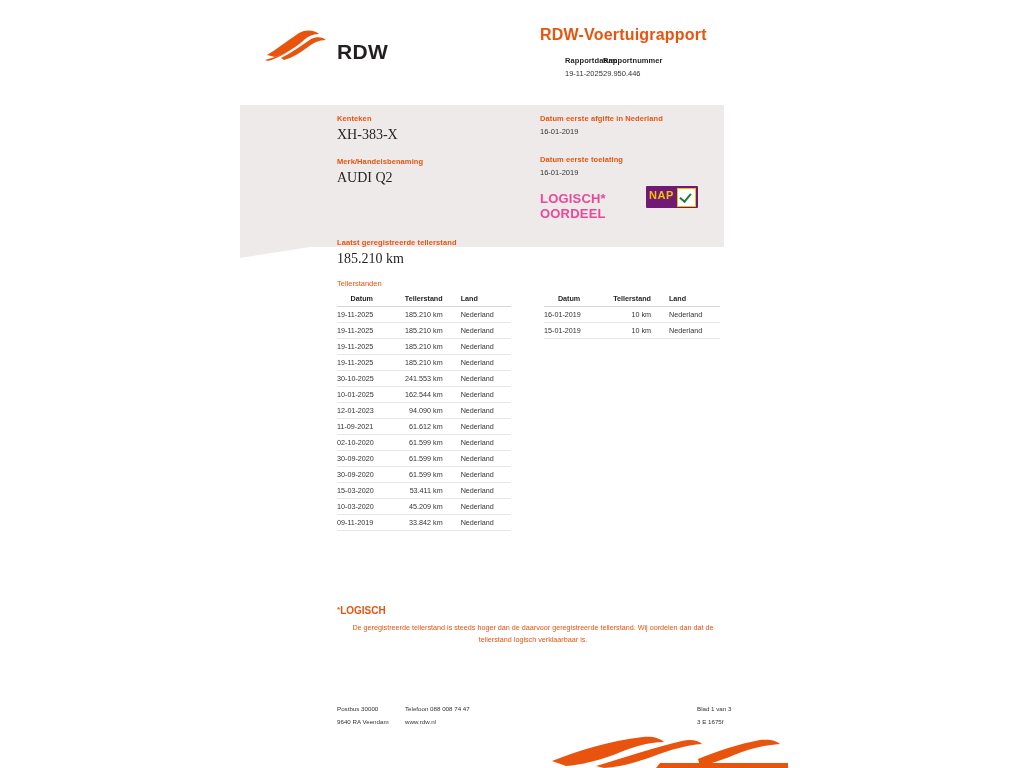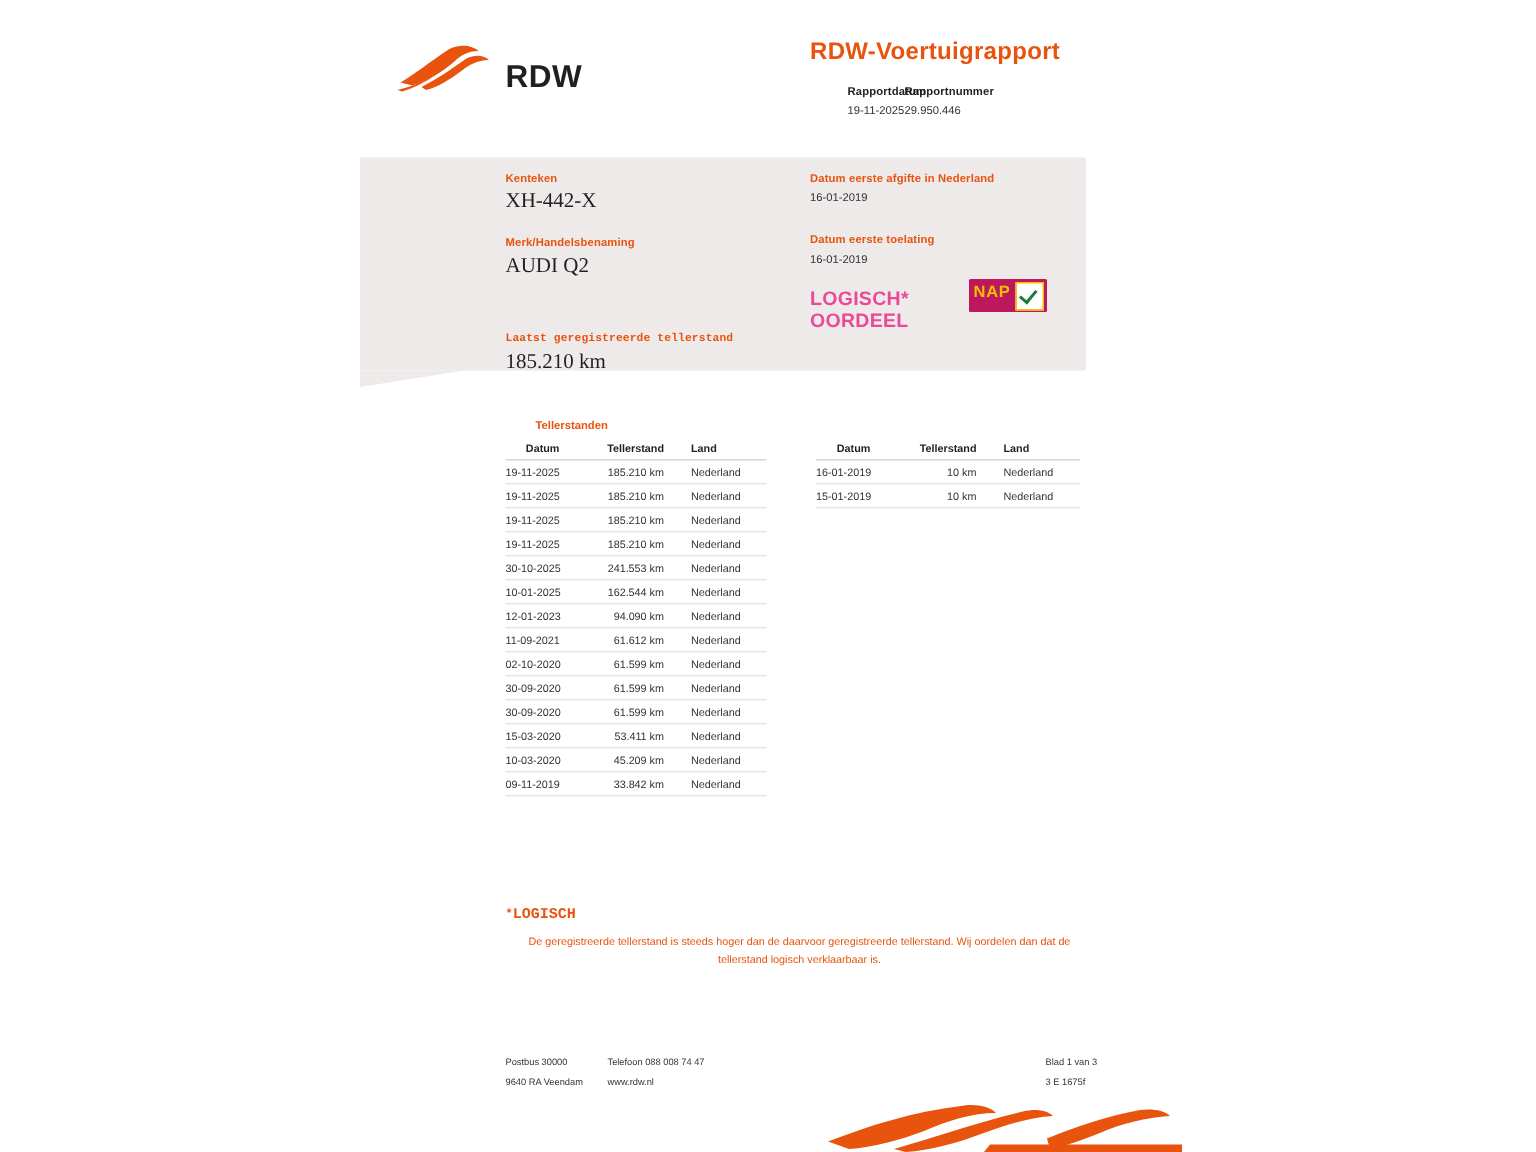--- a/index.html
+++ b/index.html
@@ -139,21 +139,21 @@
     color: #ec4899;
     line-height: 15px;
     letter-spacing: 0.2px;
   }
   .nap-badge {
     position: absolute;
     left: 646px;
     top: 186px;
     width: 52px;
     height: 22px;
-    background: #be185d;
+    background: #701a75;
     border-radius: 1px;
   }
   .nap-badge .nap-text {
     position: absolute;
     left: 3px; top: 3px;
     font-size: 11px;
     font-weight: bold;
     color: #f2c200;
     letter-spacing: 0.5px;
   }
@@ -173,23 +173,22 @@
     border-width: 0 2px 2px 0;
     transform: rotate(40deg);
   }
 
   
   .tables-title {
     position: absolute;
     left: 337px;
     top: 279px;
     font-size: 7.5px;
-    font-weight: bold;
+    font-weight: normal;
     color: #e8530e;
-    margin-left: 20px;
   }
   .tbl {
     position: absolute;
     font-size: 7.2px;
     border-collapse: collapse;
   }
   .tbl.left  { left: 337px; top: 292px; width: 174px; }
   .tbl.right { left: 544px; top: 292px; width: 176px; }
   .tbl th {
     font-size: 7.2px;
@@ -209,21 +208,20 @@
   .tbl th.land, .tbl td.land { text-align: left; padding-left: 8px; }
 
   
   .note-title {
     position: absolute;
     left: 337px;
     top: 605px;
     font-size: 10px;
     font-weight: bold;
     color: #e8530e;
-    font-family: Liberation Mono, monospace;
   }
   .note-title .star {
     font-size: 8px;
     vertical-align: top;
   }
   .note-body {
     position: absolute;
     left: 337px;
     top: 622px;
     width: 392px;
@@ -292,24 +290,24 @@
       <span class="lbl">Rapportnummer</span>
       <span class="val">29.950.446</span>
     </div>
   </div>
 
   <div class="panel"></div>
   <div class="panel-notch"></div>
 
   <div class="panel-left">
     <p class="field-label">Kenteken</p>
-    <p class="field-value-lg">XH-442-X</p>
+    <p class="field-value-lg">XH-383-X</p>
     <p class="field-label gap-18">Merk/Handelsbenaming</p>
     <p class="field-value-lg">AUDI Q2</p>
-    <p class="field-label gap-22" style="margin-top:36px;font-family:Liberation Mono, monospace;">Laatst geregistreerde tellerstand</p>
+    <p class="field-label gap-22" style="margin-top:52px;">Laatst geregistreerde tellerstand</p>
     <p class="field-value-lg">185.210 km</p>
   </div>
 
   <div class="panel-right">
     <p class="field-label">Datum eerste afgifte in Nederland</p>
     <p class="field-value-sm">16-01-2019</p>
     <p class="field-label" style="margin-top:19px;">Datum eerste toelating</p>
     <p class="field-value-sm">16-01-2019</p>
   </div>
 

